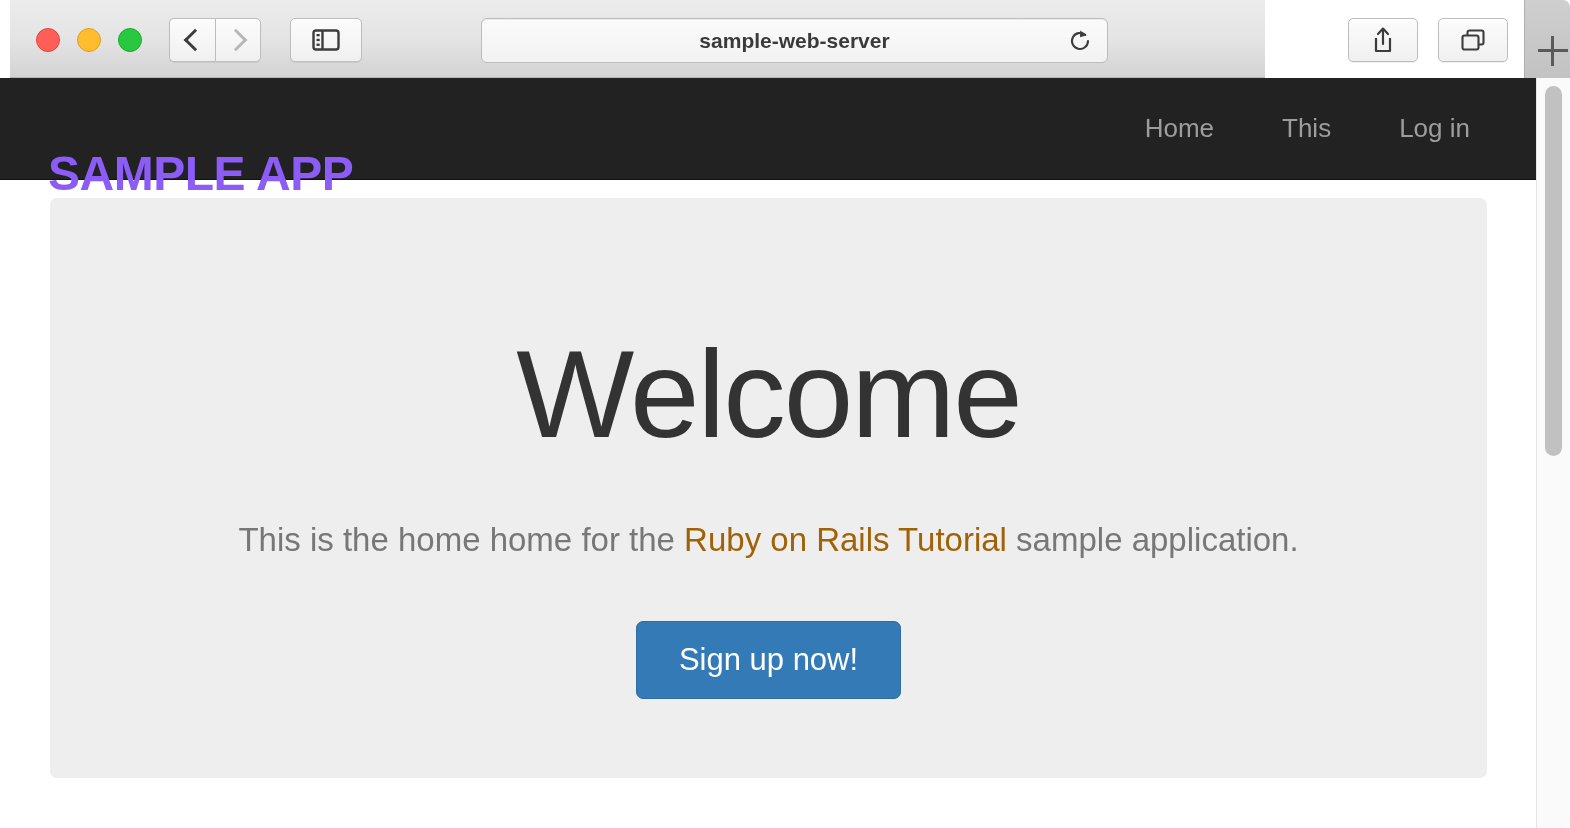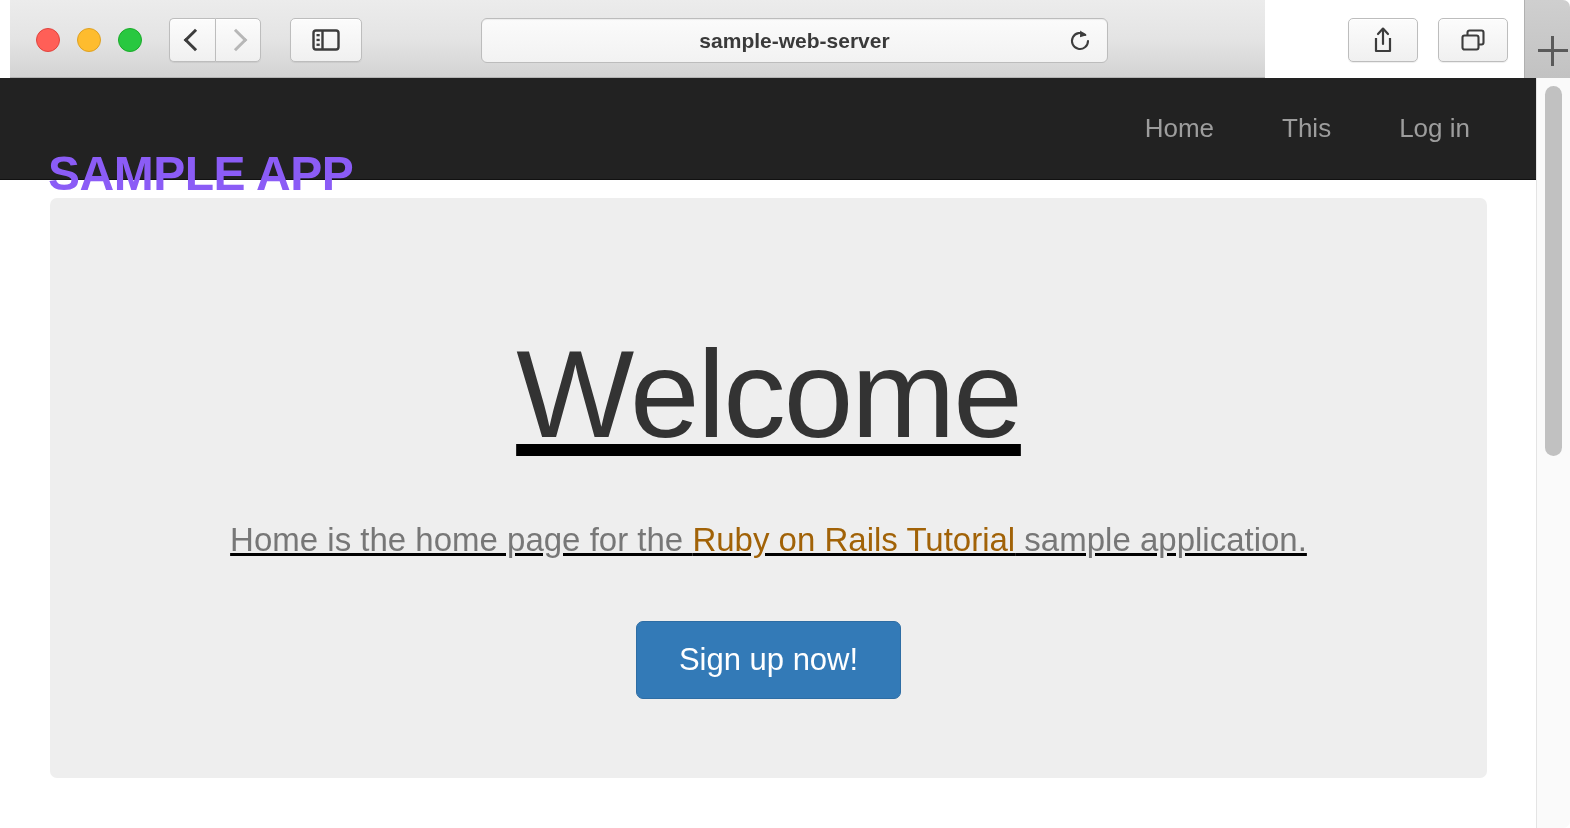--- a/index.html
+++ b/index.html
@@ -175,21 +175,20 @@
   
   .jumbotron {
     position: absolute;
     left: 50px; top: 120px;
     width: 1437px;
     height: 580px;
     background: #eeeeee;
     border-radius: 7px;
     box-sizing: border-box;
     text-align: center;
-    text-decoration: underline;
   }
   .jumbo-title {
     margin: 0;
     padding-top: 130px;
     font-size: 125px;
     font-weight: normal;
     color: #333333;
     letter-spacing: -2px;
     line-height: 1.05;
     font-family: "Liberation Sans", sans-serif;
@@ -309,21 +308,21 @@
       <div class="nav-links">
         <a class="nav-link">Home</a>
         <a class="nav-link">This</a>
         <a class="nav-link">Log in</a>
       </div>
     </div>
 
     <div class="jumbotron">
       <h1 class="jumbo-title">Welcome</h1>
       <p class="jumbo-lead">
-        <span>Home is the home page for the </span><a>Ruby on Rails Tutorial</a><span> sample application.</span>
+        <span>This is the home home for the </span><a>Ruby on Rails Tutorial</a><span> sample application.</span>
       </p>
       <a class="signup-btn">Sign up now!</a>
     </div>
 
     <div class="scrollbar-track">
       <div class="scrollbar-thumb"></div>
     </div>
   </div>
 
 </div>

